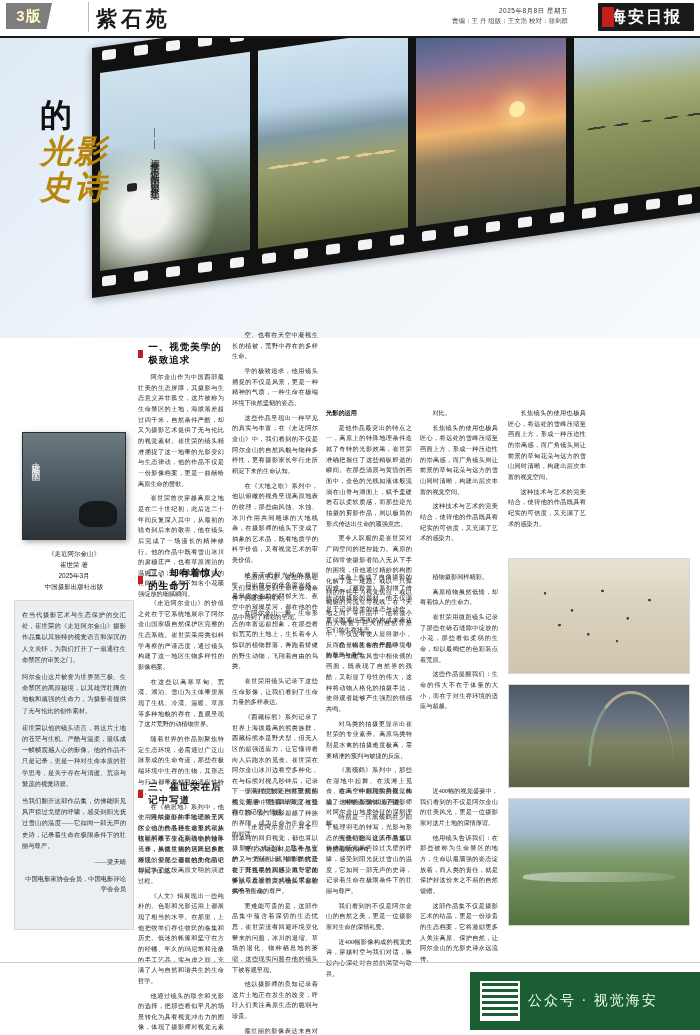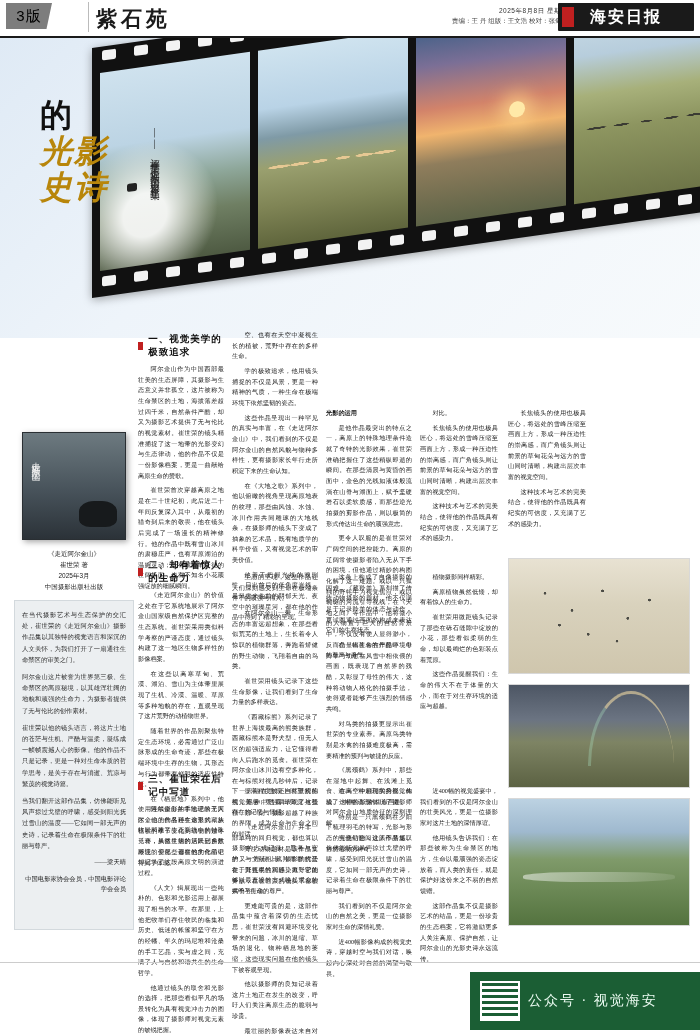--- a/index.html
+++ b/index.html
@@ -16,23 +16,23 @@
   
   .masthead {
     position: absolute; left: 0; top: 0; width: 700px; height: 38px;
     background: #ffffff;
     border-bottom: 2px solid #1a1a1a;
   }
   .page-badge {
     position: absolute; left: 6px; top: 3px;
     width: 46px; height: 26px;
     background: #7d7d7d;
-    color: #000000;
+    color: #fef9c3;
     font-family: "Liberation Sans", sans-serif;
-    font-size: 15px; font-weight: normal;
+    font-size: 15px; font-weight: bold;
     display: flex; align-items: center; justify-content: center;
     letter-spacing: 1px;
     clip-path: polygon(0 0, 100% 0, 88% 100%, 0 100%);
   }
   .section-title {
     position: absolute; left: 96px; top: 5px;
     font-size: 21px; font-weight: bold; letter-spacing: 4px;
     font-family: "Liberation Serif", serif;
   }
   .masthead-sep {
@@ -42,21 +42,21 @@
   .issue-meta {
     position: absolute; right: 132px; top: 6px;
     text-align: right;
     font-family: "Liberation Sans", sans-serif;
     font-size: 6.5px; color: #333; line-height: 1.5;
   }
   .issue-meta .line1 { letter-spacing: .5px; }
   .issue-meta .line2 { color: #444; }
   .logo-box {
     position: absolute; right: 6px; top: 3px;
-    width: 136px; height: 28px;
+    width: 96px; height: 28px;
     background: #1a1a1a; color: #fff;
     display: flex; align-items: center; justify-content: center;
     font-size: 16px; font-weight: bold; letter-spacing: 2px;
     font-family: Liberation Serif, serif;
     border-radius: 1px;
   }
   .logo-box .red-dot {
     position: absolute; left: 4px; top: 4px; width: 12px; height: 20px;
     background: #c02020;
   }
@@ -185,21 +185,21 @@
   .sidenote p {
     margin: 0 0 6px 0; font-size: 6.3px; line-height: 1.78; color: #2b2b2b;
     text-align: justify;
   }
   .sidenote .sig { text-align: right; font-size: 6.3px; line-height: 1.7; margin-top: 6px; }
 
   
   .sec-head {
     display: flex; align-items: center; gap: 5px;
     font-size: 9.5px; font-weight: bold; letter-spacing: 1px;
-    margin: 3px 0 5px 0; color: #111;
+    margin: 11px 0 5px 0; color: #111;
   }
   .sec-head .bar { width: 8px; height: 8px; background: #c02020; display: inline-block; }
   .col { position: absolute; }
   .col p {
     margin: 0 0 4px 0; font-size: 6.2px; line-height: 1.72;
     text-align: justify; color: #202020; text-indent: 2em;
   }
 
   .c1 { left: 138px; top: 330px; width: 86px; }
   .c2 { left: 232px; top: 330px; width: 86px; }

